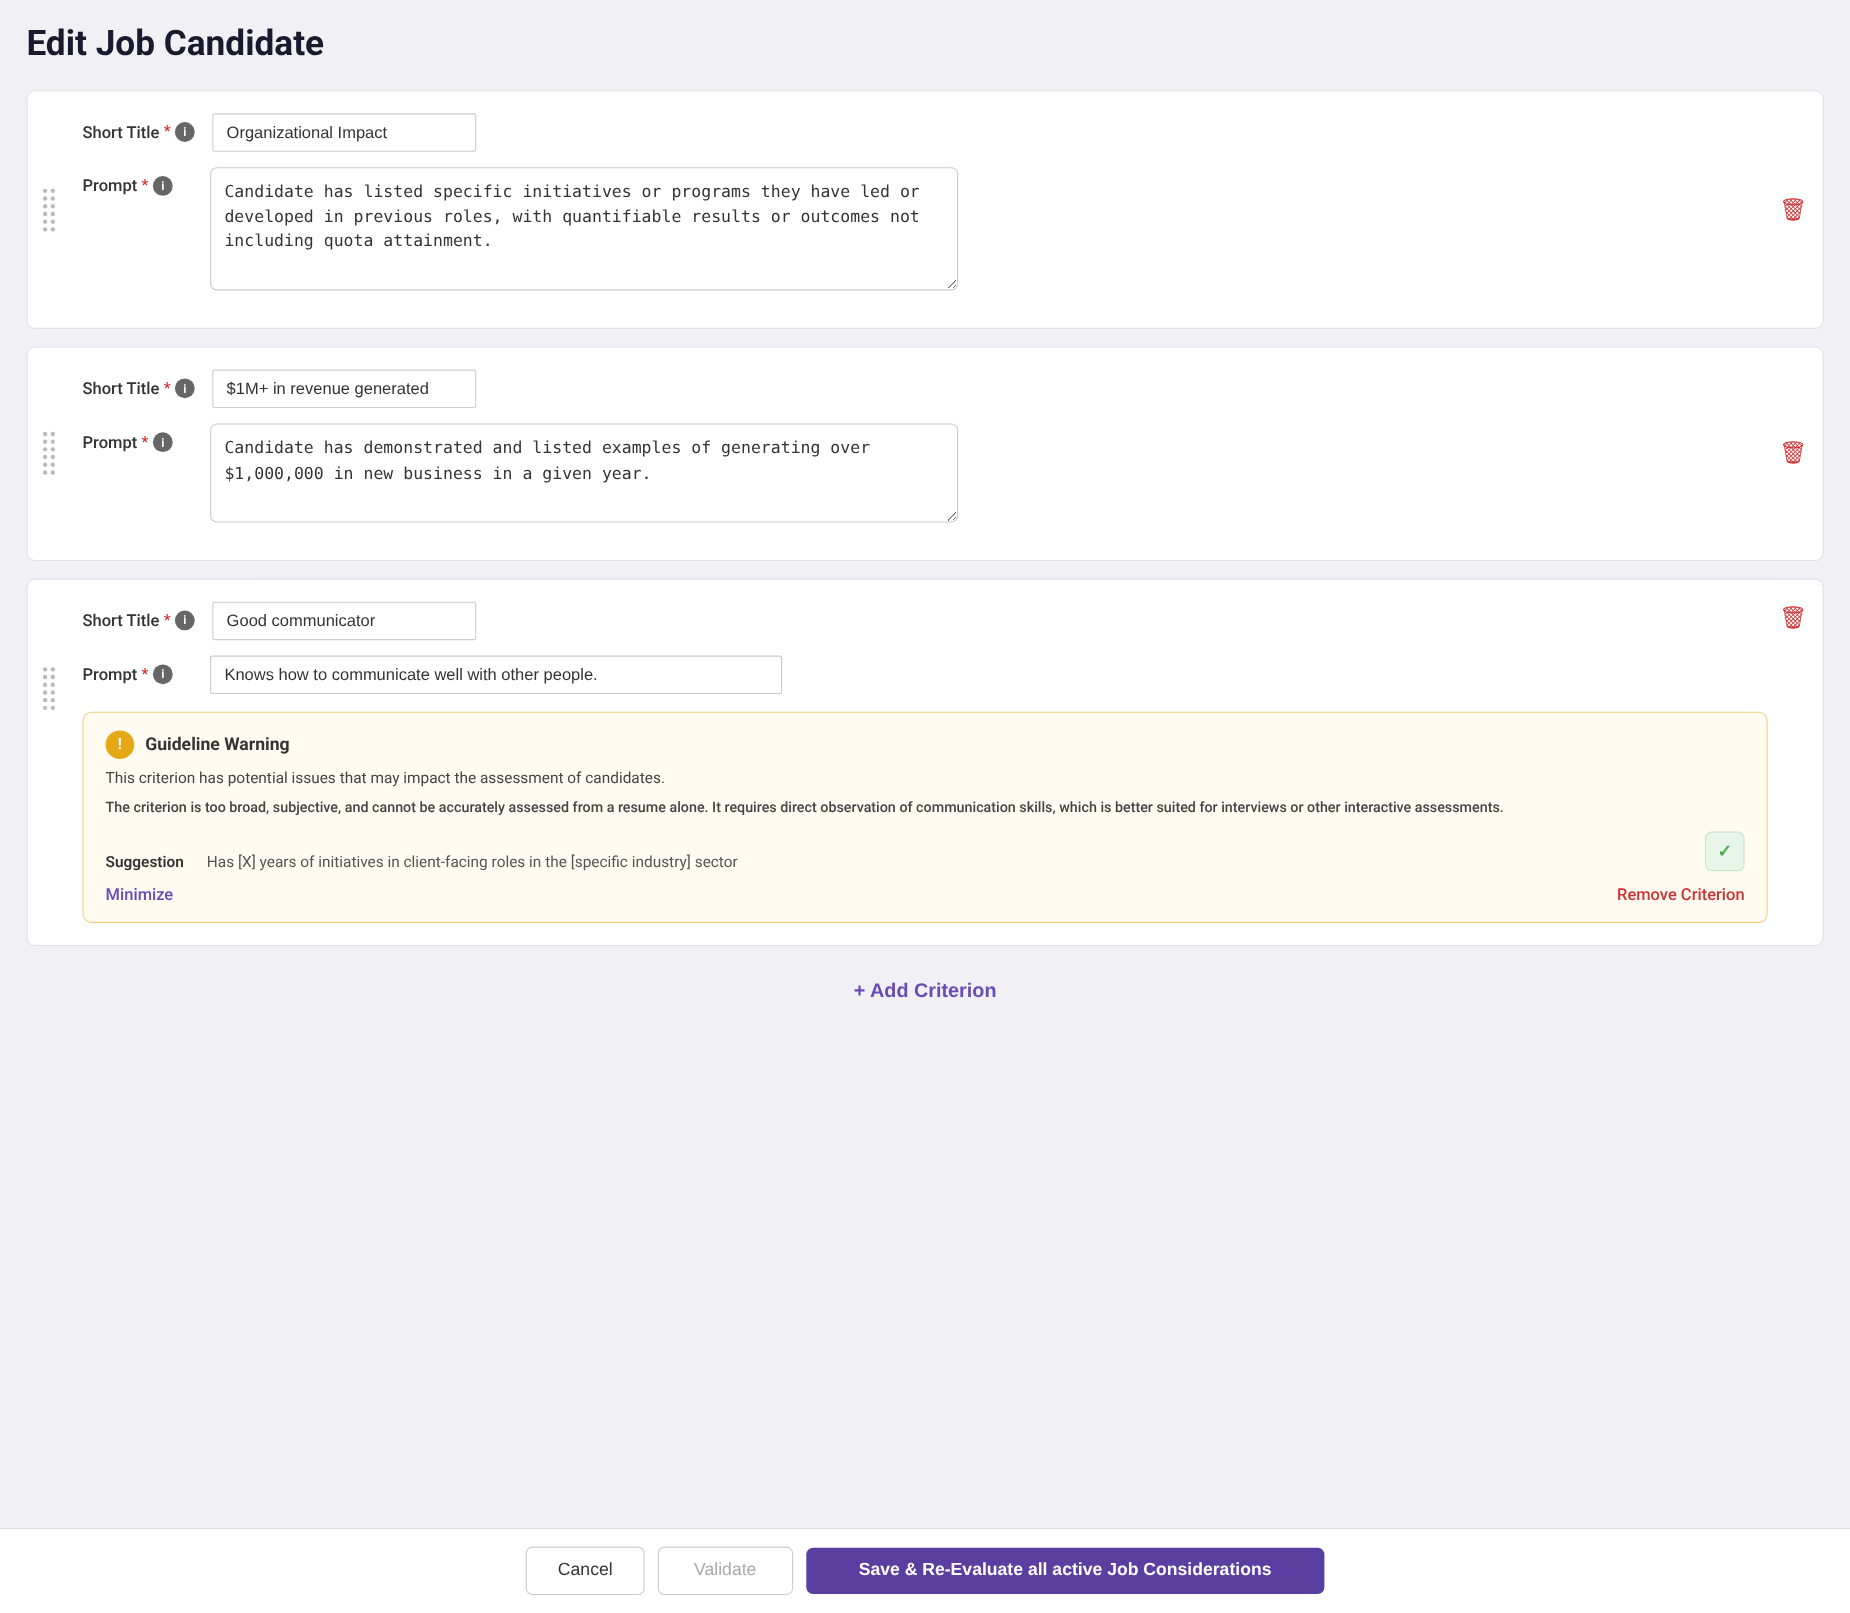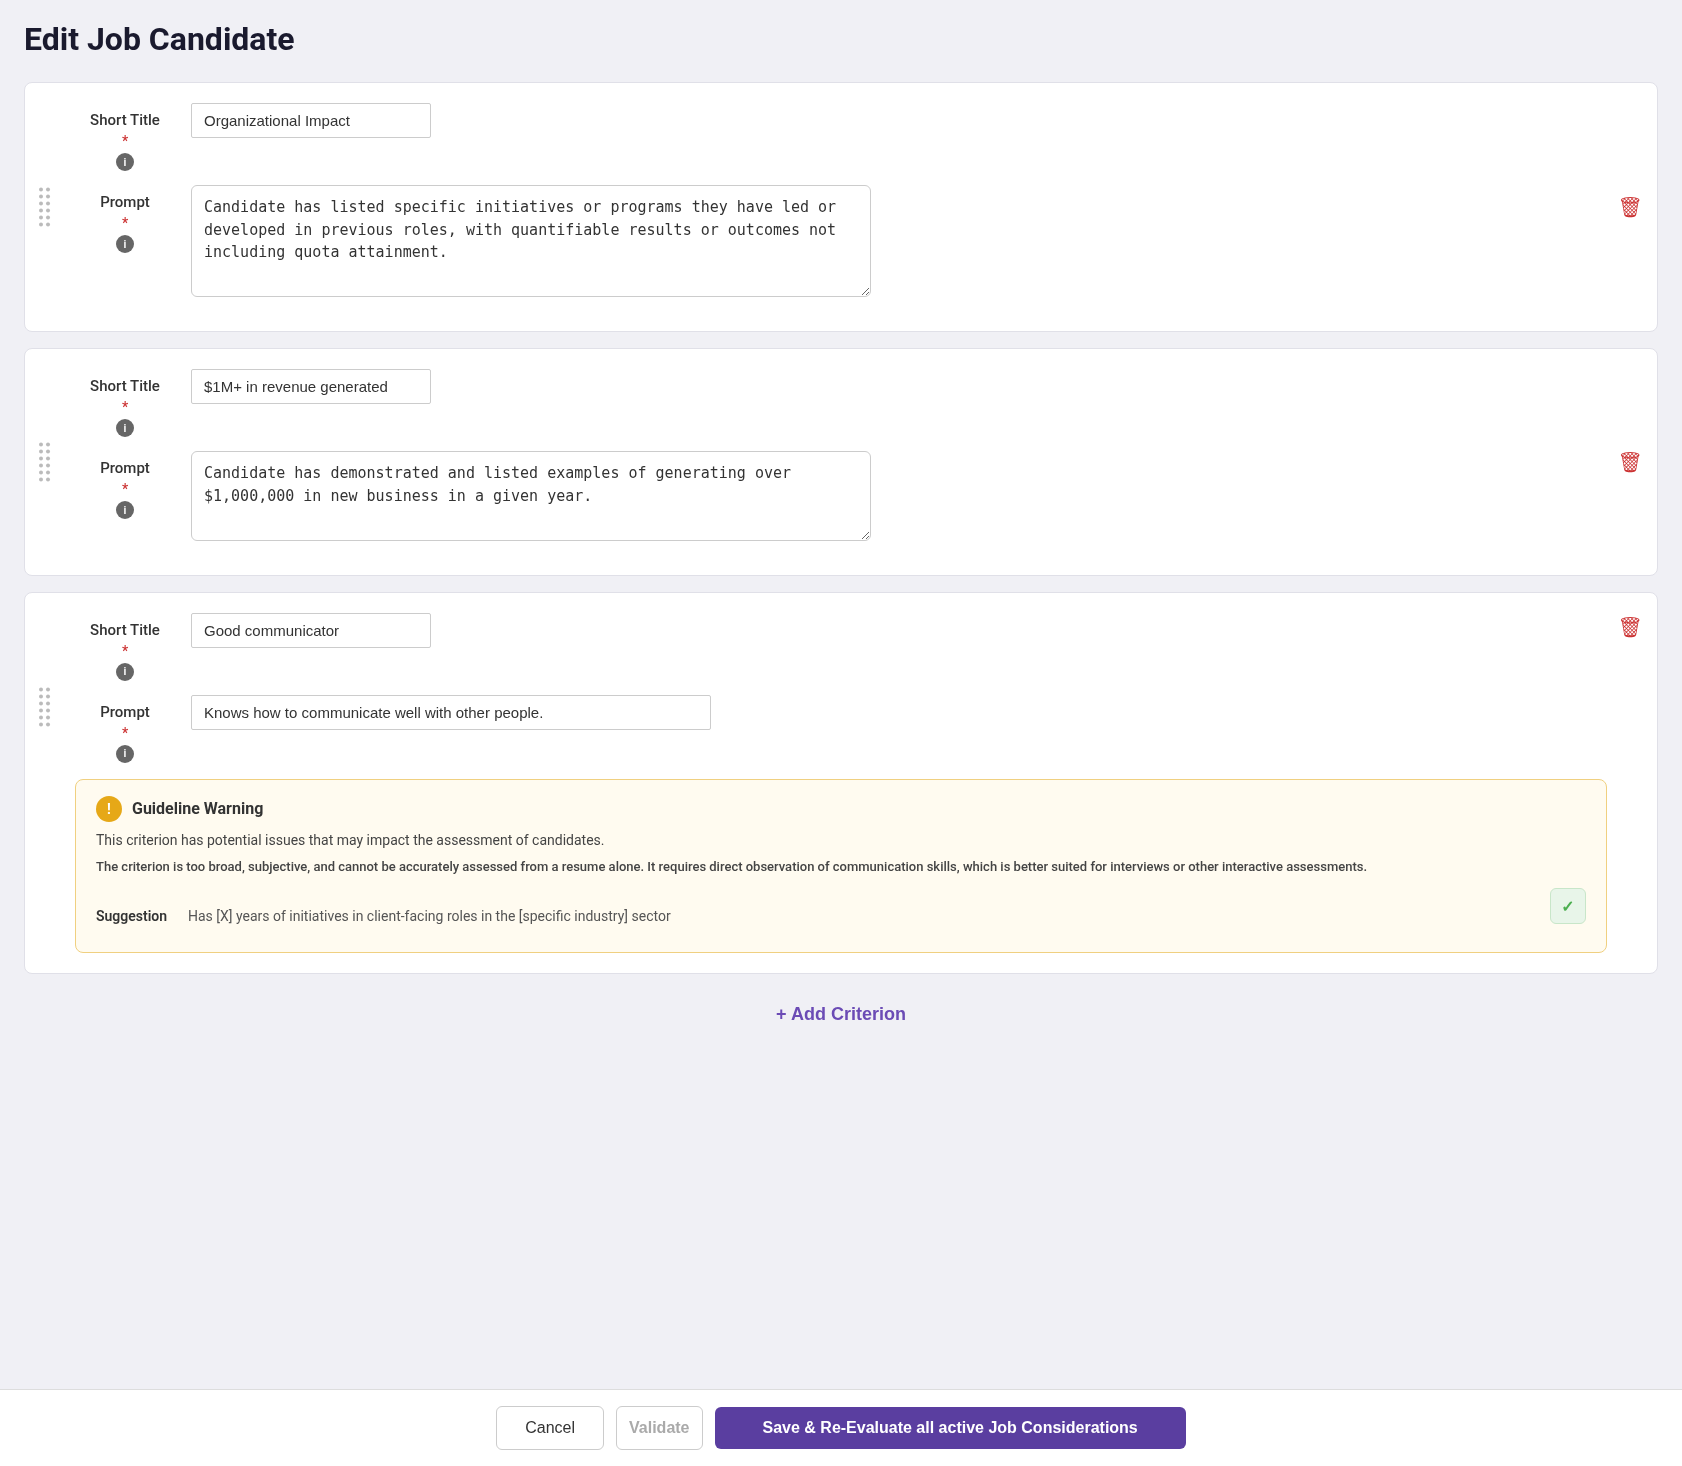--- a/index.html
+++ b/index.html
@@ -71,21 +71,20 @@
     }
     .field-label {
       font-size: 15px;
       font-weight: 500;
       color: #333;
       min-width: 100px;
       padding-top: 8px;
       display: flex;
       align-items: center;
       gap: 4px;
-      flex-direction: column;
     }
     .required-star {
       color: #cc3333;
       font-size: 14px;
     }
     .info-badge {
       display: inline-flex;
       align-items: center;
       justify-content: center;
       width: 18px;
@@ -246,25 +245,25 @@
       padding: 12px 28px;
       font-size: 16px;
       color: #333;
       cursor: pointer;
       font-weight: 500;
     }
     .validate-btn {
       background: #fff;
       border: 1.5px solid #ccc;
       border-radius: 6px;
-      padding: 12px 12px;
+      padding: 12px 32px;
       font-size: 16px;
       color: #aaa;
       cursor: pointer;
-      font-weight: 700;
+      font-weight: 400;
     }
     .save-btn {
       background: #5a3ea0;
       border: none;
       border-radius: 6px;
       padding: 12px 48px;
       font-size: 16px;
       color: #fff;
       cursor: pointer;
       font-weight: 600;
@@ -371,20 +370,24 @@
         <div class="warning-icon">!</div>
         <span class="warning-title">Guideline Warning</span>
       </div>
       <p class="warning-text">This criterion has potential issues that may impact the assessment of candidates.</p>
       <p class="warning-text-bold">The criterion is too broad, subjective, and cannot be accurately assessed from a resume alone. It requires direct observation of communication skills, which is better suited for interviews or other interactive assessments.</p>
       <div class="suggestion-row">
         <span class="suggestion-label">Suggestion</span>
         <span class="suggestion-text">Has [X] years of initiatives in client-facing roles in the [specific industry] sector</span>
         <button class="check-btn">✓</button>
       </div>
+      <div class="warning-footer">
+        <a class="minimize-link">Minimize</a>
+        <a class="remove-criterion-link">Remove Criterion</a>
+      </div>
     </div>
 
     <button class="delete-btn" style="top: 22px; transform: none;">🗑</button>
   </div>
 
   <button class="add-criterion-btn">+ Add Criterion</button>
 </div>
 
 <div class="footer-bar">
   <button class="cancel-btn">Cancel</button>

